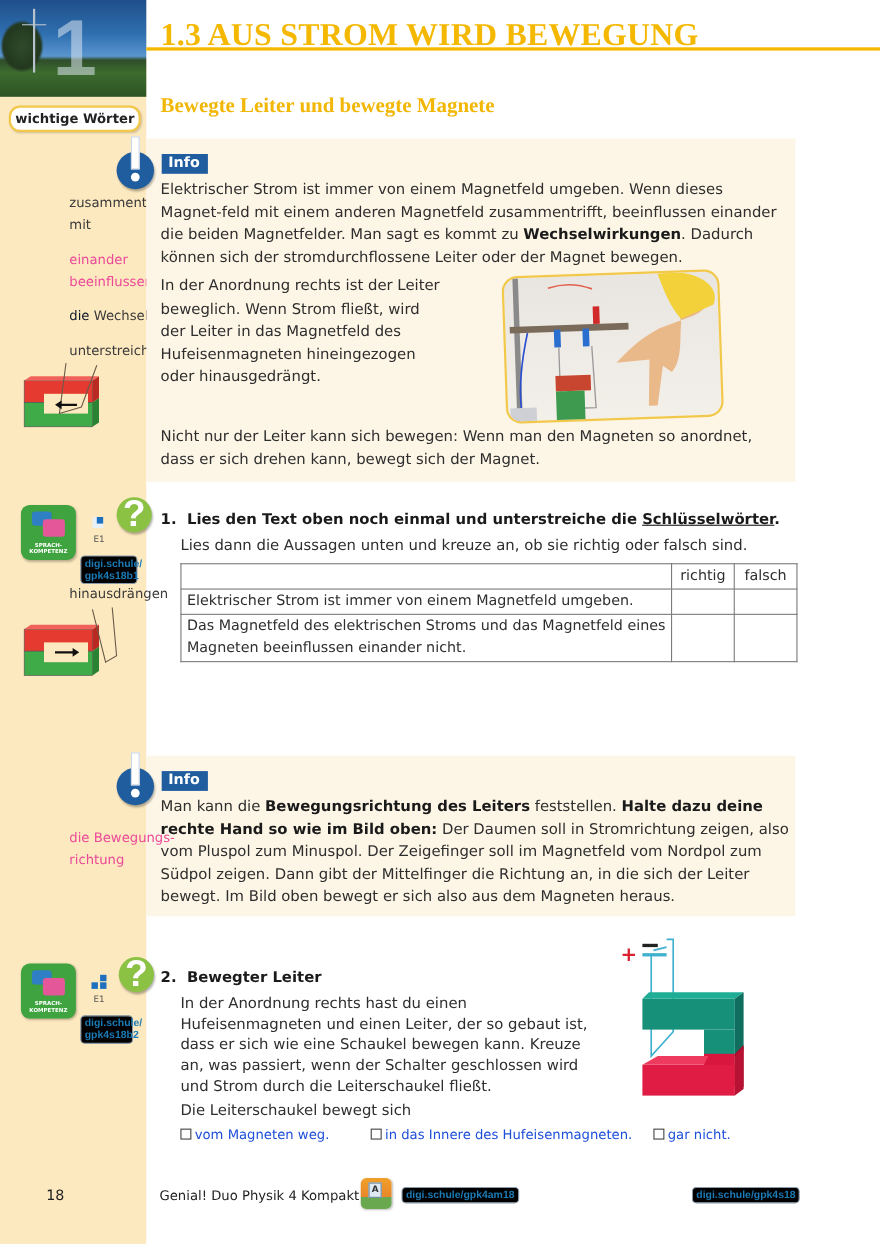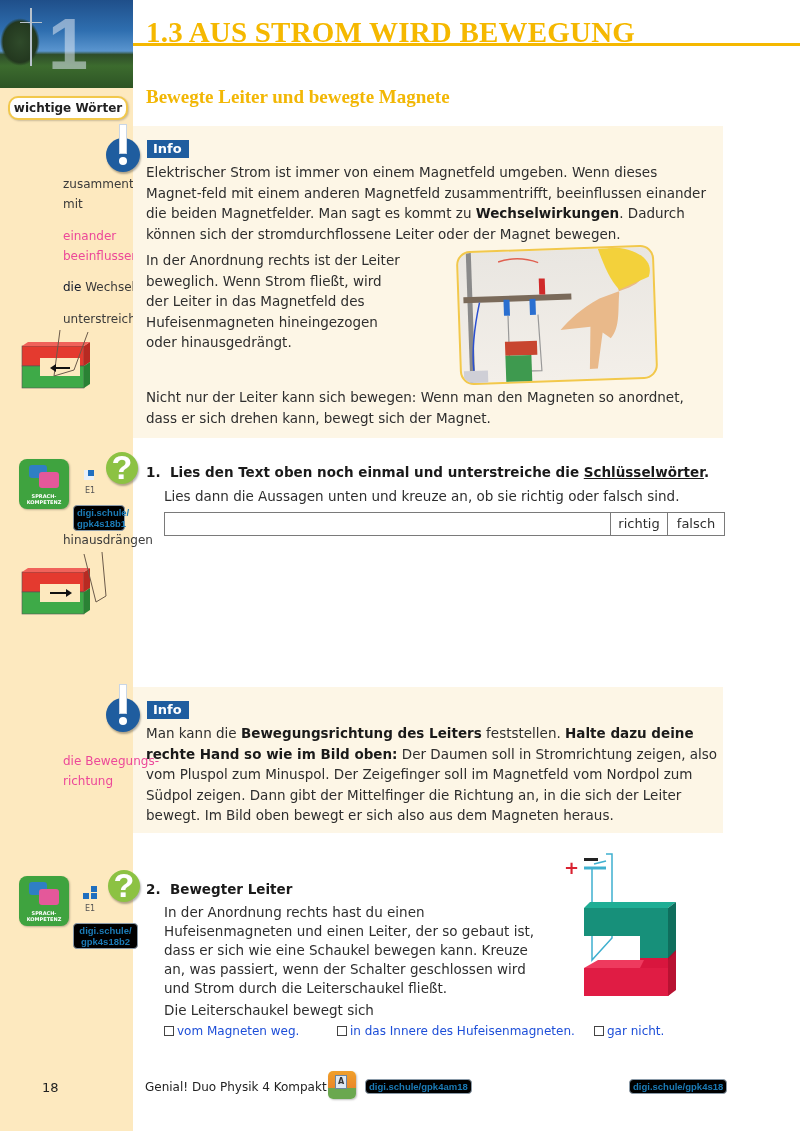--- a/index.html
+++ b/index.html
@@ -142,20 +142,30 @@
 <div class="q-title" style="top:464px"><span>1.</span>&nbsp; <span>Lies den Text oben noch einmal und unterstreiche die </span><u>Schlüsselwörter</u><span>.</span></div>
 <div class="p" style="top:486px;left:164px">Lies dann die Aussagen unten und kreuze an, ob sie richtig oder falsch sind.</div>
 
 <table class="tf">
   <tbody>
       <tr>
     <td></td>
     <td class="c">richtig</td>
     <td class="c">falsch</td>
   </tr>
+  <tr>
+    <td>Elektrischer Strom ist immer von einem Magnetfeld umgeben.</td>
+    <td class="c"></td>
+    <td class="c"></td>
+  </tr>
+  <tr>
+    <td>Das Magnetfeld des elektrischen Stroms und das Magnetfeld eines Magneten beeinflussen einander nicht.</td>
+    <td class="c"></td>
+    <td class="c"></td>
+  </tr>
 </tbody>
   </table>
 
 <div class="side-word" style="top:530px">hinausdrängen</div>
 
 <svg style="position:absolute;left:18px;top:552px" width="90" height="75" viewBox="0 0 90 75">
   <rect x="4" y="20" width="62" height="20" fill="#e43a2f" stroke="#555" stroke-width="0.6"></rect>
   <polygon points="66,20 72,16 72,36 66,40" fill="#b82a22"></polygon>
   <polygon points="4,20 10,16 72,16 66,20" fill="#f0625a"></polygon>
   <rect x="4" y="40" width="62" height="22" fill="#3eaa48" stroke="#555" stroke-width="0.6"></rect>
@@ -180,21 +190,21 @@
   <div class="bub1"></div>
     <div class="bub2"></div>
   <div class="lbl">SPRACH-KOMPETENZ</div>
 </div>
 <svg class="e1-icon" style="left:83px;top:886px;width:14px;height:14px" viewBox="0 0 14 14">
     <rect x="8" y="0" width="6" height="6" fill="#1f6fbf"></rect>
     <rect x="0" y="7" width="6" height="6" fill="#1f6fbf"></rect>
     <rect x="8" y="7" width="6" height="6" fill="#1f6fbf"></rect>
   </svg>
 <div class="e1-text" style="left:85px;top:904px">E1</div>
-<div class="digi-pill" style="left:73px;top:923px;width:65px">digi.schule/ gpk4s18b2</div>
+<div class="digi-pill" style="left:73px;top:923px;width:48px">digi.schule/ gpk4s18b2</div>
 <div class="q-badge" style="left:108px;top:870px">?</div>
 
 <div class="q-title" style="top:881px"><span>2.</span>&nbsp; <span>Bewegter Leiter</span></div>
 <div class="p" style="top:903px;left:164px;width:380px;line-height:19px">In der Anordnung rechts hast du einen Hufeisenmagneten und einen Leiter, der so gebaut ist, dass er sich wie eine Schaukel bewegen kann. Kreuze an, was passiert, wenn der Schalter geschlossen wird und Strom durch die Leiterschaukel fließt.</div>
 <div class="p" style="top:1000px;left:164px">Die Leiterschaukel bewegt sich</div>
 
 <div class="opt" style="left:164px"><span class="cb"></span><span>vom Magneten weg.</span></div>
 <div class="opt" style="left:337px"><span class="cb"></span><span>in das Innere des Hufeisenmagneten.</span></div>
 <div class="opt" style="left:594px"><span class="cb"></span><span>gar nicht.</span></div>
 

